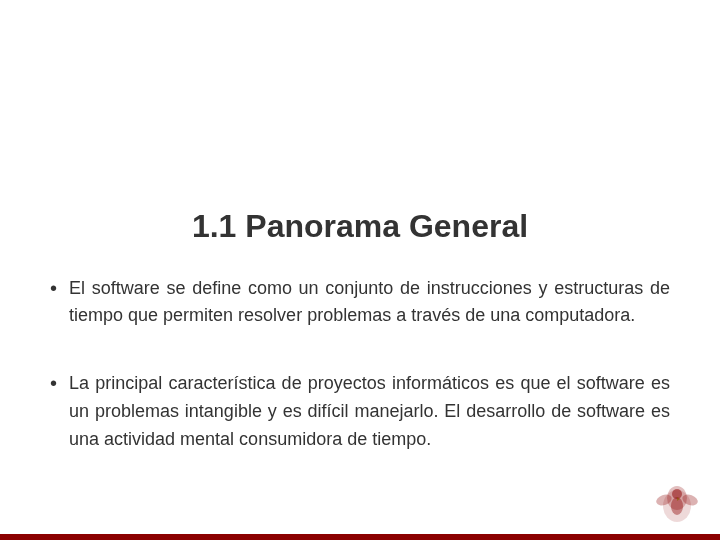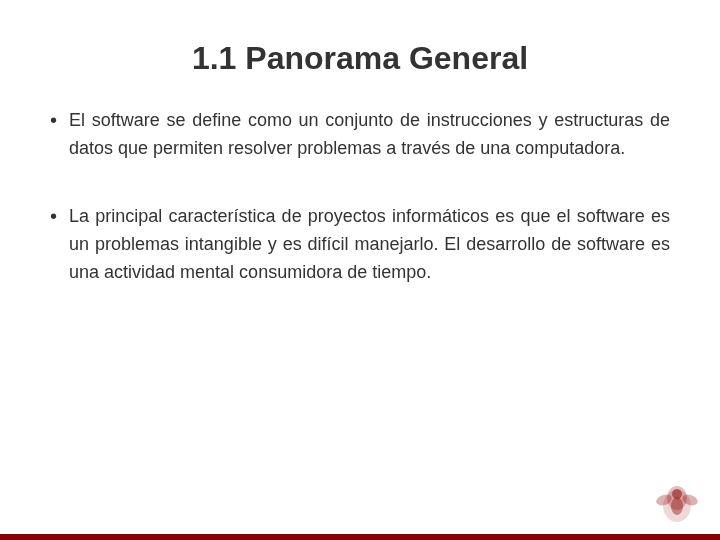--- a/index.html
+++ b/index.html
@@ -14,24 +14,25 @@
       background-color: #ffffff;
       font-family: Arial, Helvetica, sans-serif;
       overflow: hidden;
       position: relative;
     }
 
     .slide-container {
       width: 720px;
       height: 540px;
       background: #ffffff;
-      padding: 30px 50px 26px 50px;
+      padding: 30px 50px 46px 50px;
       display: flex;
       flex-direction: column;
       position: relative;
+      justify-content: flex-end;
     }
 
     .slide-title {
       font-size: 32px;
       font-weight: bold;
       color: #333333;
       text-align: center;
       margin-bottom: 30px;
       margin-top: 10px;
     }
@@ -86,21 +87,21 @@
 </head>
 <body>
 
 <div class="slide-container">
 
   <h1 class="slide-title">1.1 Panorama General</h1>
 
   <div class="bullet-section">
     <div class="bullet-item">
       <span class="bullet-dot">•</span>
-      <span class="bullet-text">El software se define como un conjunto de instrucciones y estructuras de datos que permiten resolver problemas a través de una computadora.</span>
+      <span class="bullet-text">El software se define como un conjunto de instrucciones y estructuras de tiempo que permiten resolver problemas a través de una computadora.</span>
     </div>
   </div>
 
   <div class="bullet-section">
     <div class="bullet-item">
       <span class="bullet-dot">•</span>
       <span class="bullet-text">La principal característica de proyectos informáticos es que el software es un problemas intangible y es difícil manejarlo. El desarrollo de software es una actividad mental consumidora de tiempo.</span>
     </div>
   </div>
 

